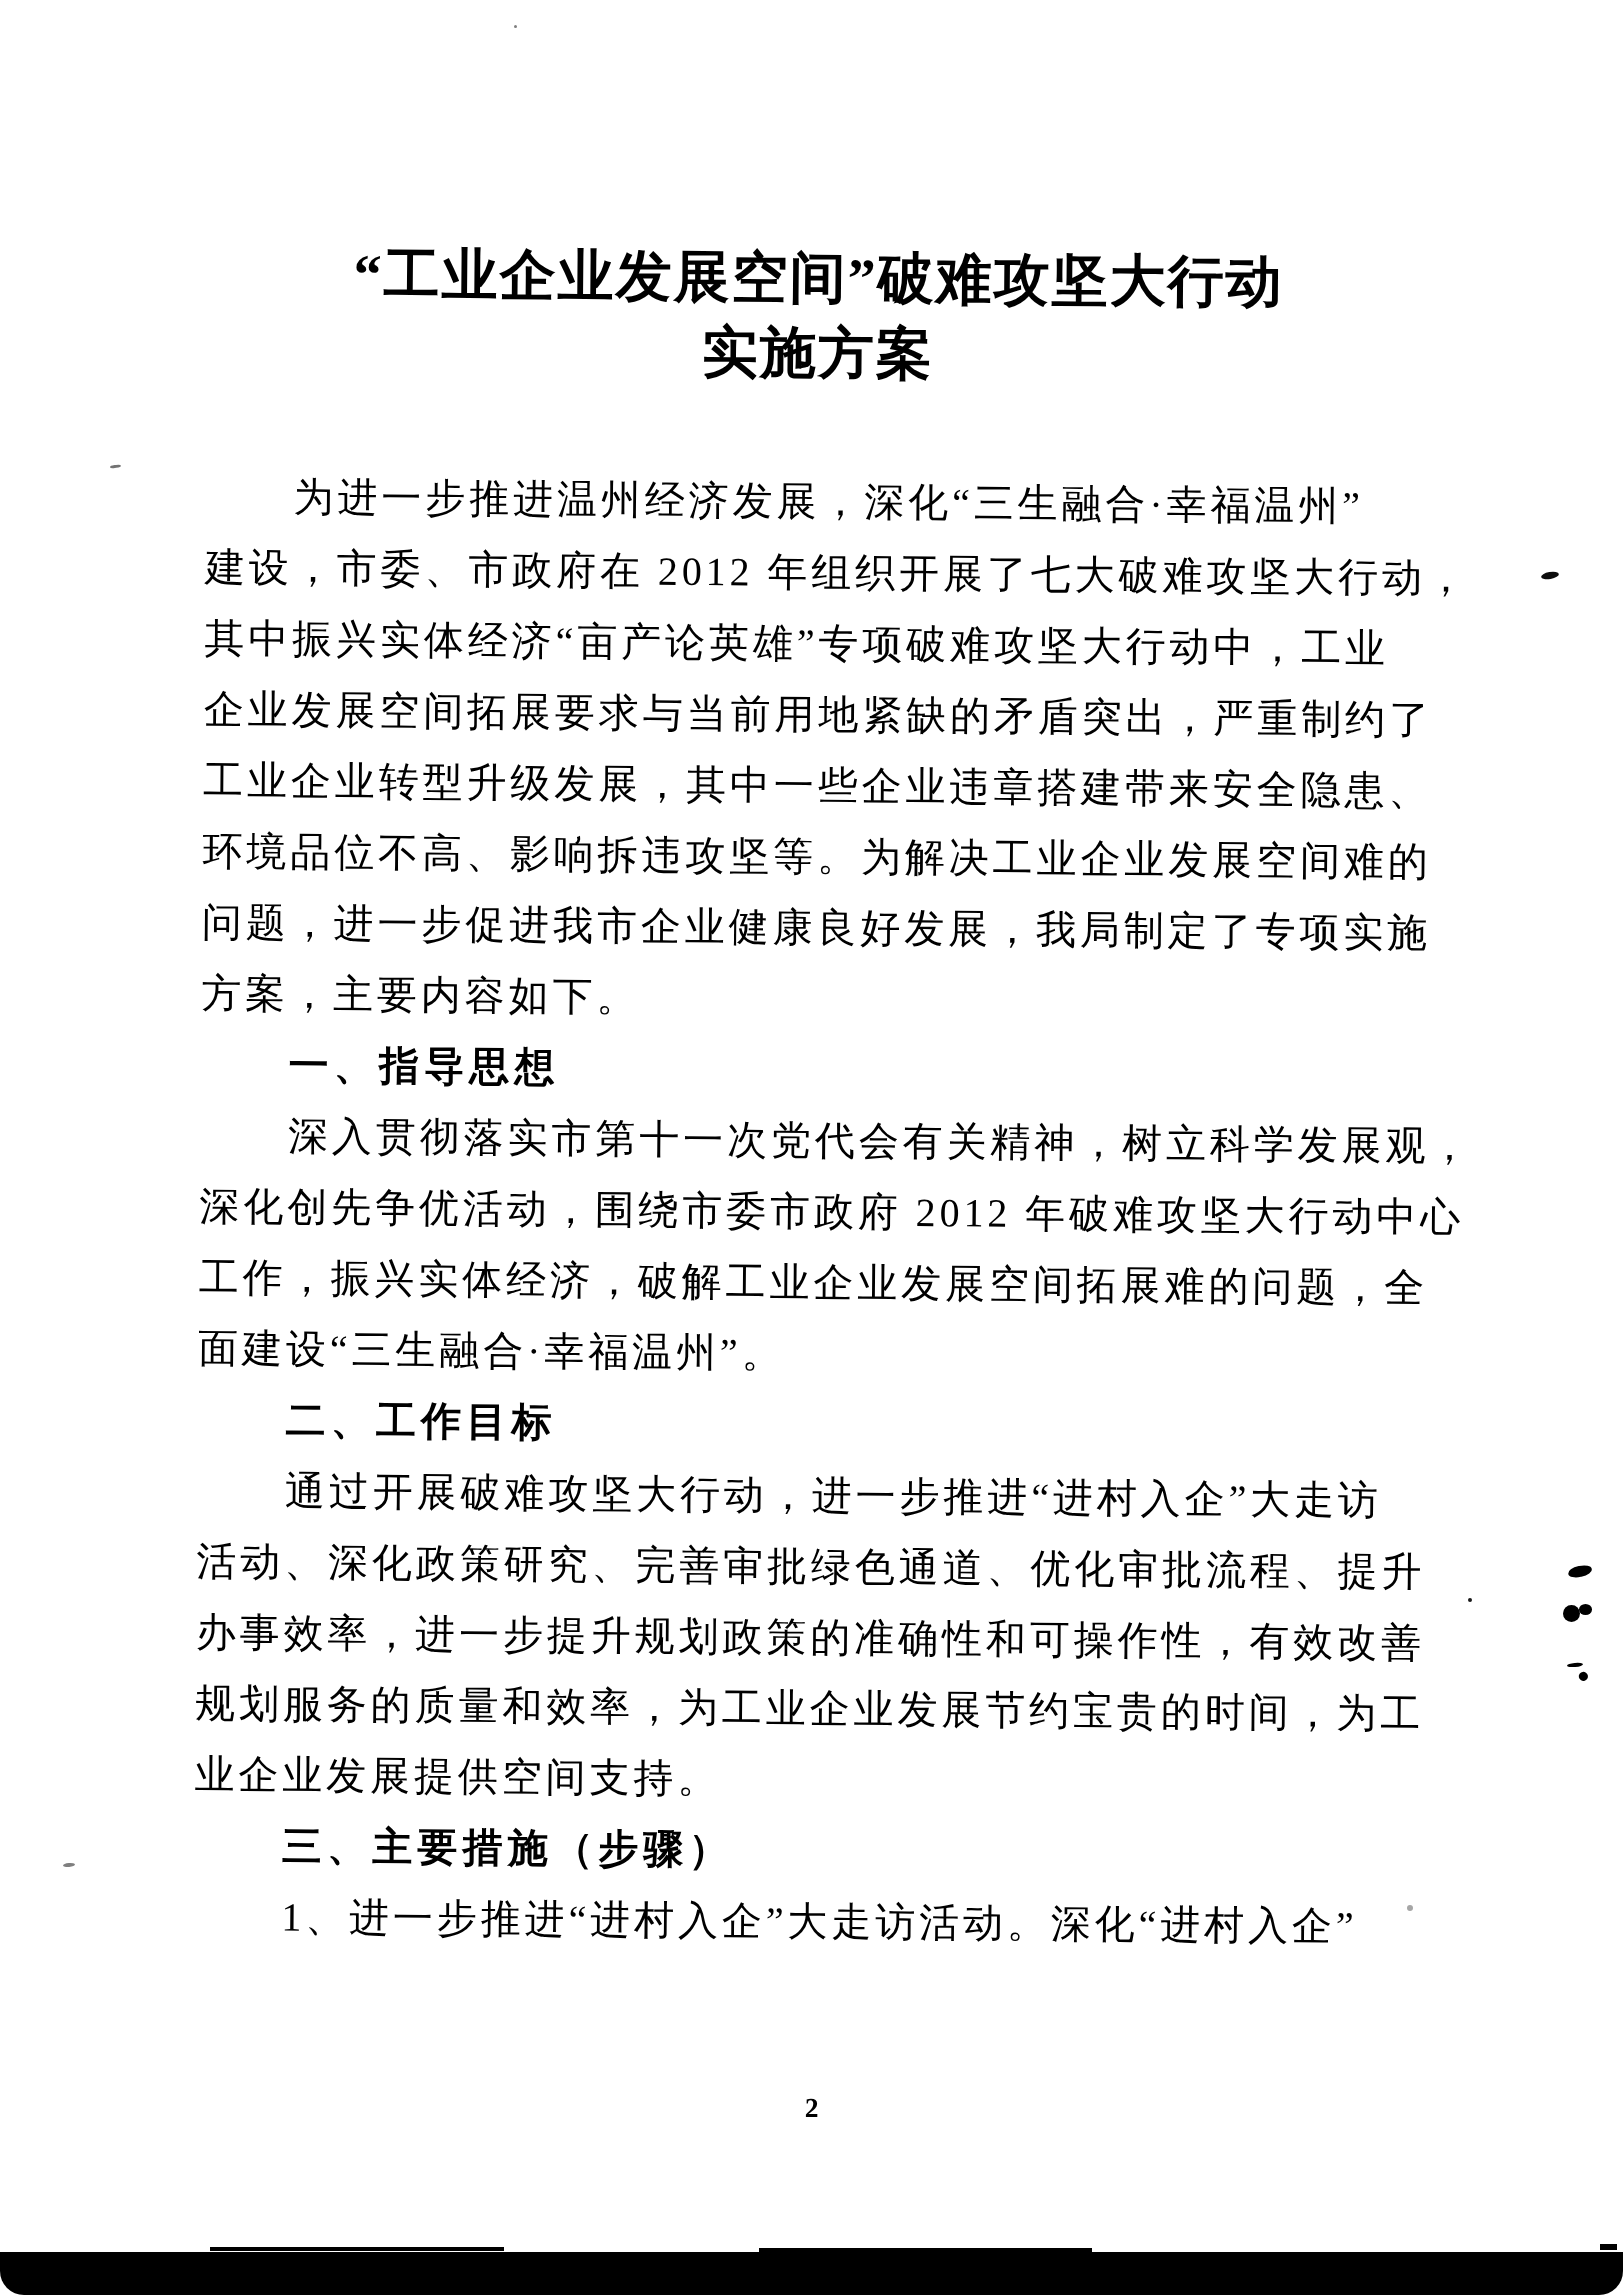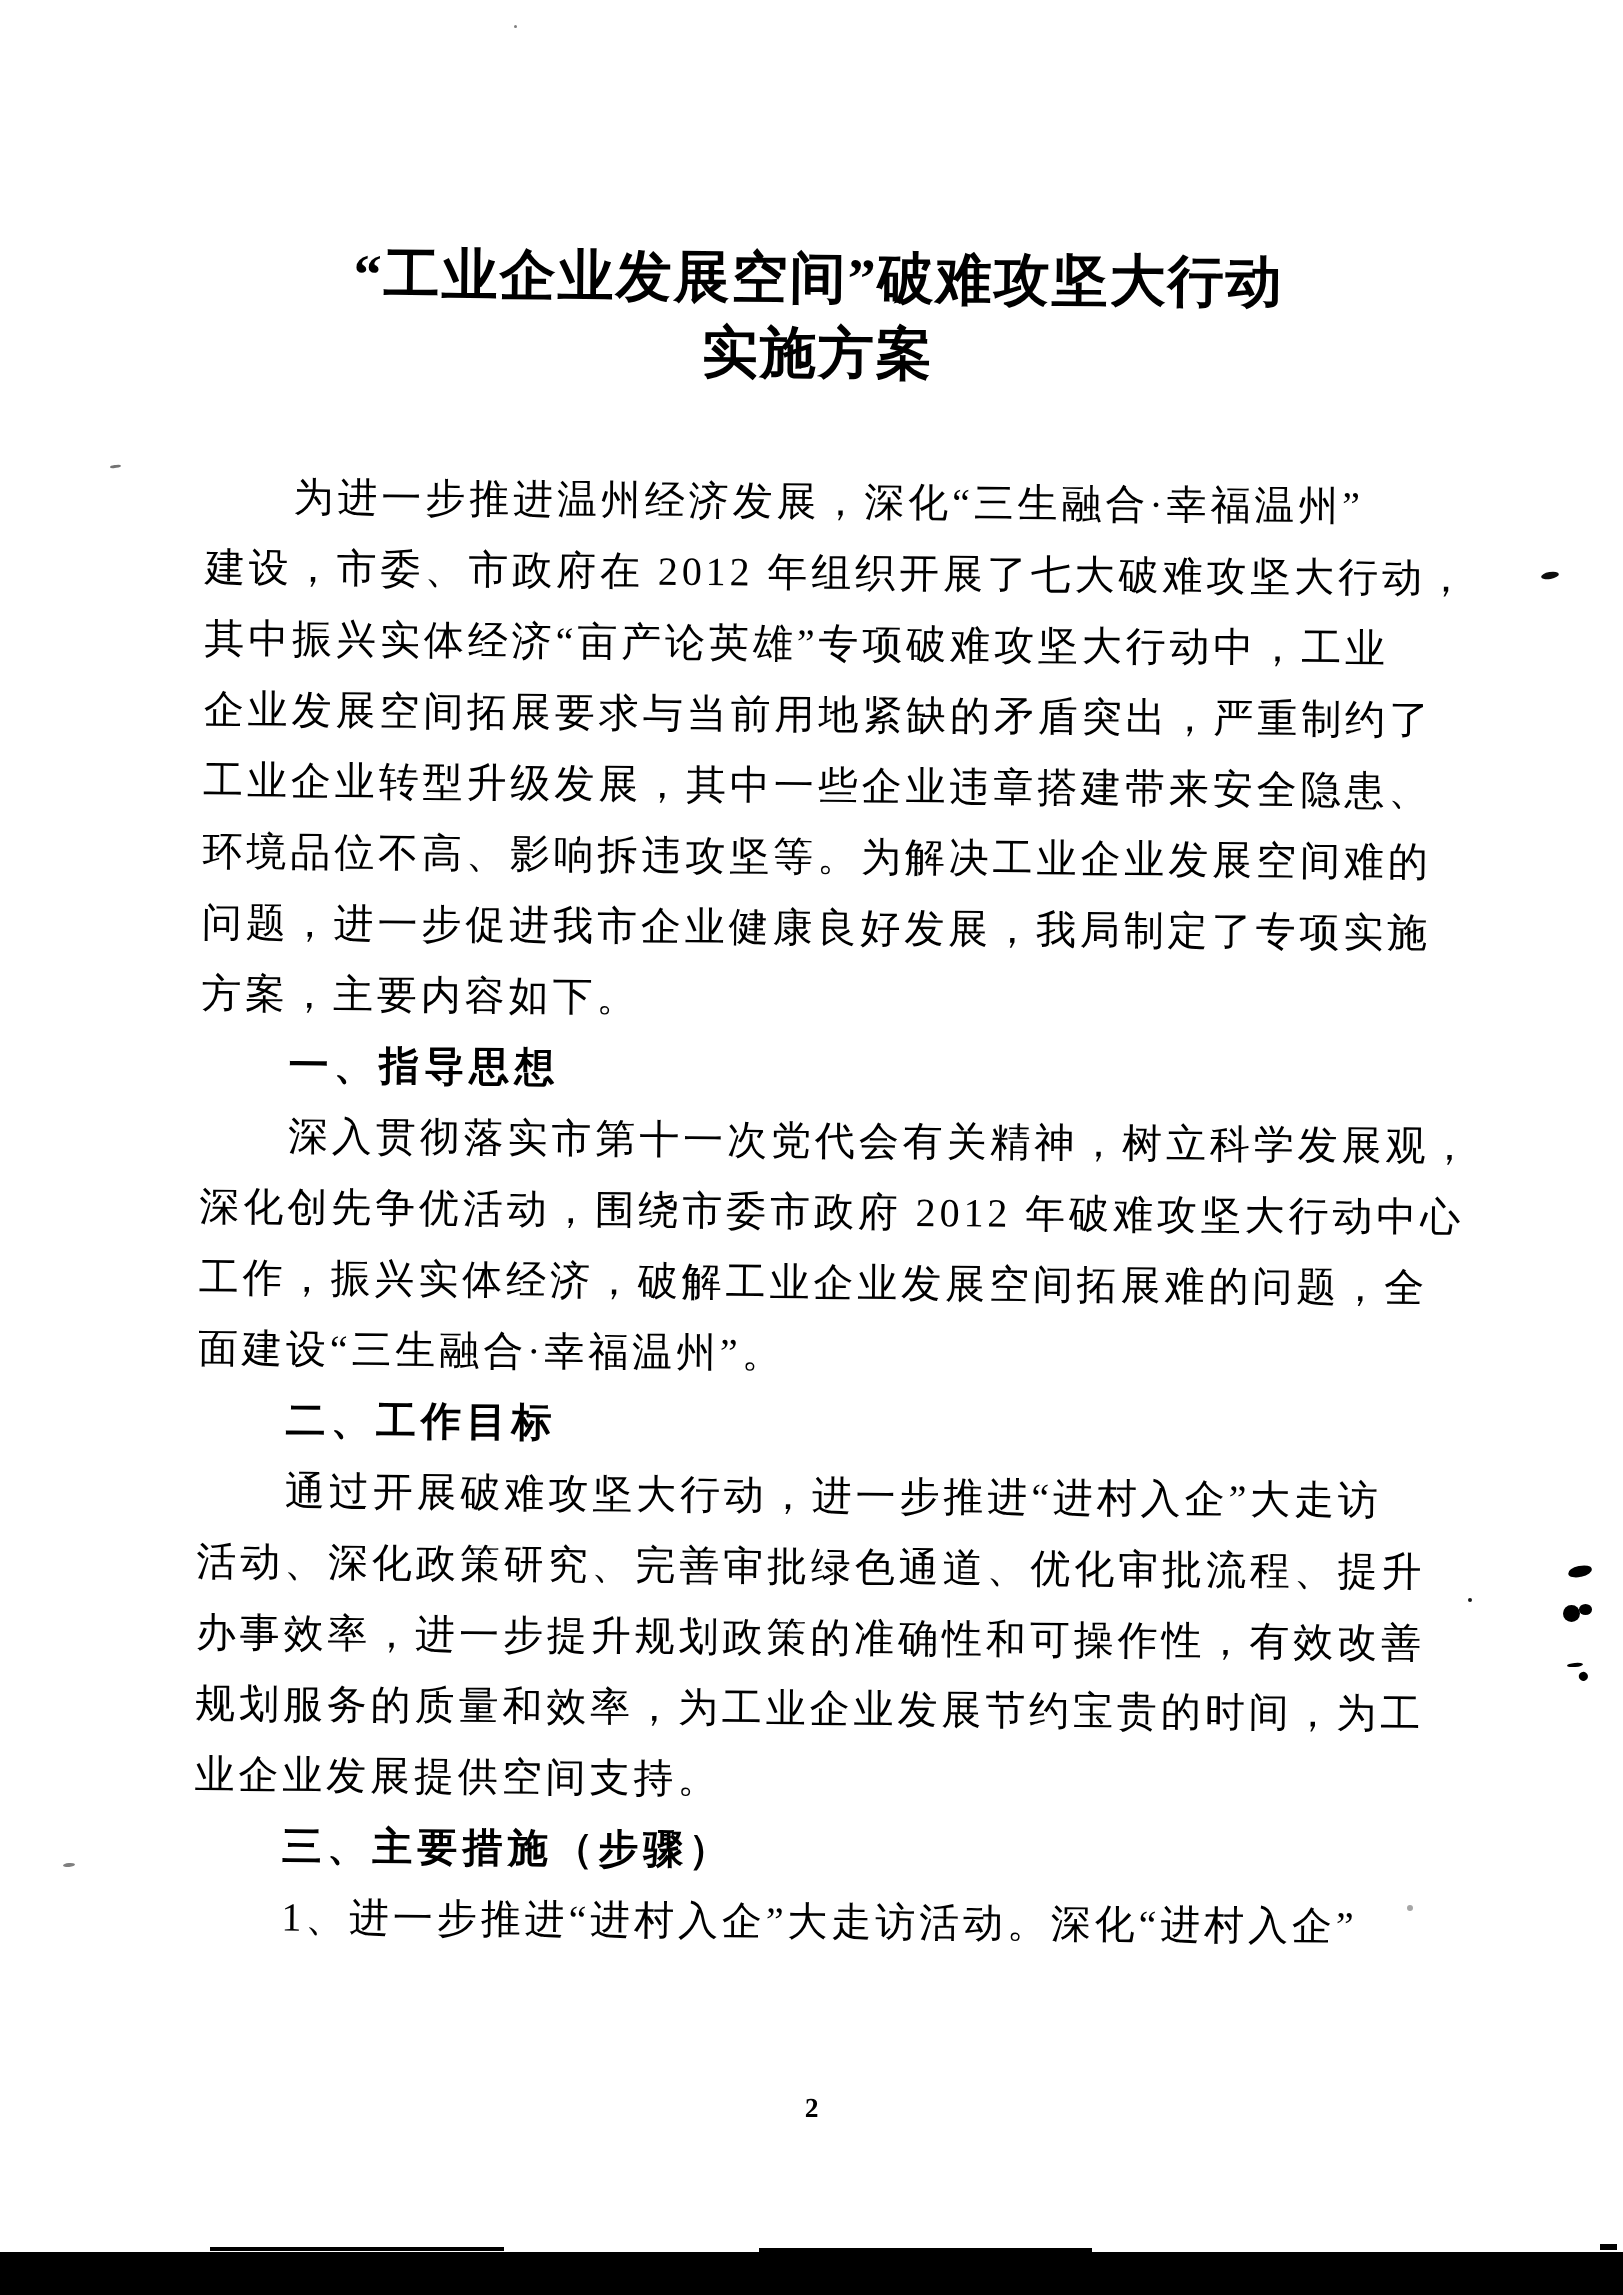--- a/index.html
+++ b/index.html
@@ -6,20 +6,21 @@
   body {
     width: 1623px; height: 2295px;
     background: #ffffff;
     font-family: "Liberation Serif", "DejaVu Serif", serif;
   }
   .page {
     position: relative;
     width: 1623px; height: 2295px;
     background: #ffffff;
     overflow: hidden;
+    border-radius: 24px;
   }
   
   .scan {
     position: absolute; inset: 0;
     transform: rotate(0.5deg);
     transform-origin: 50% 40%;
     color: #000000;
   }
   .title {
     position: absolute;

